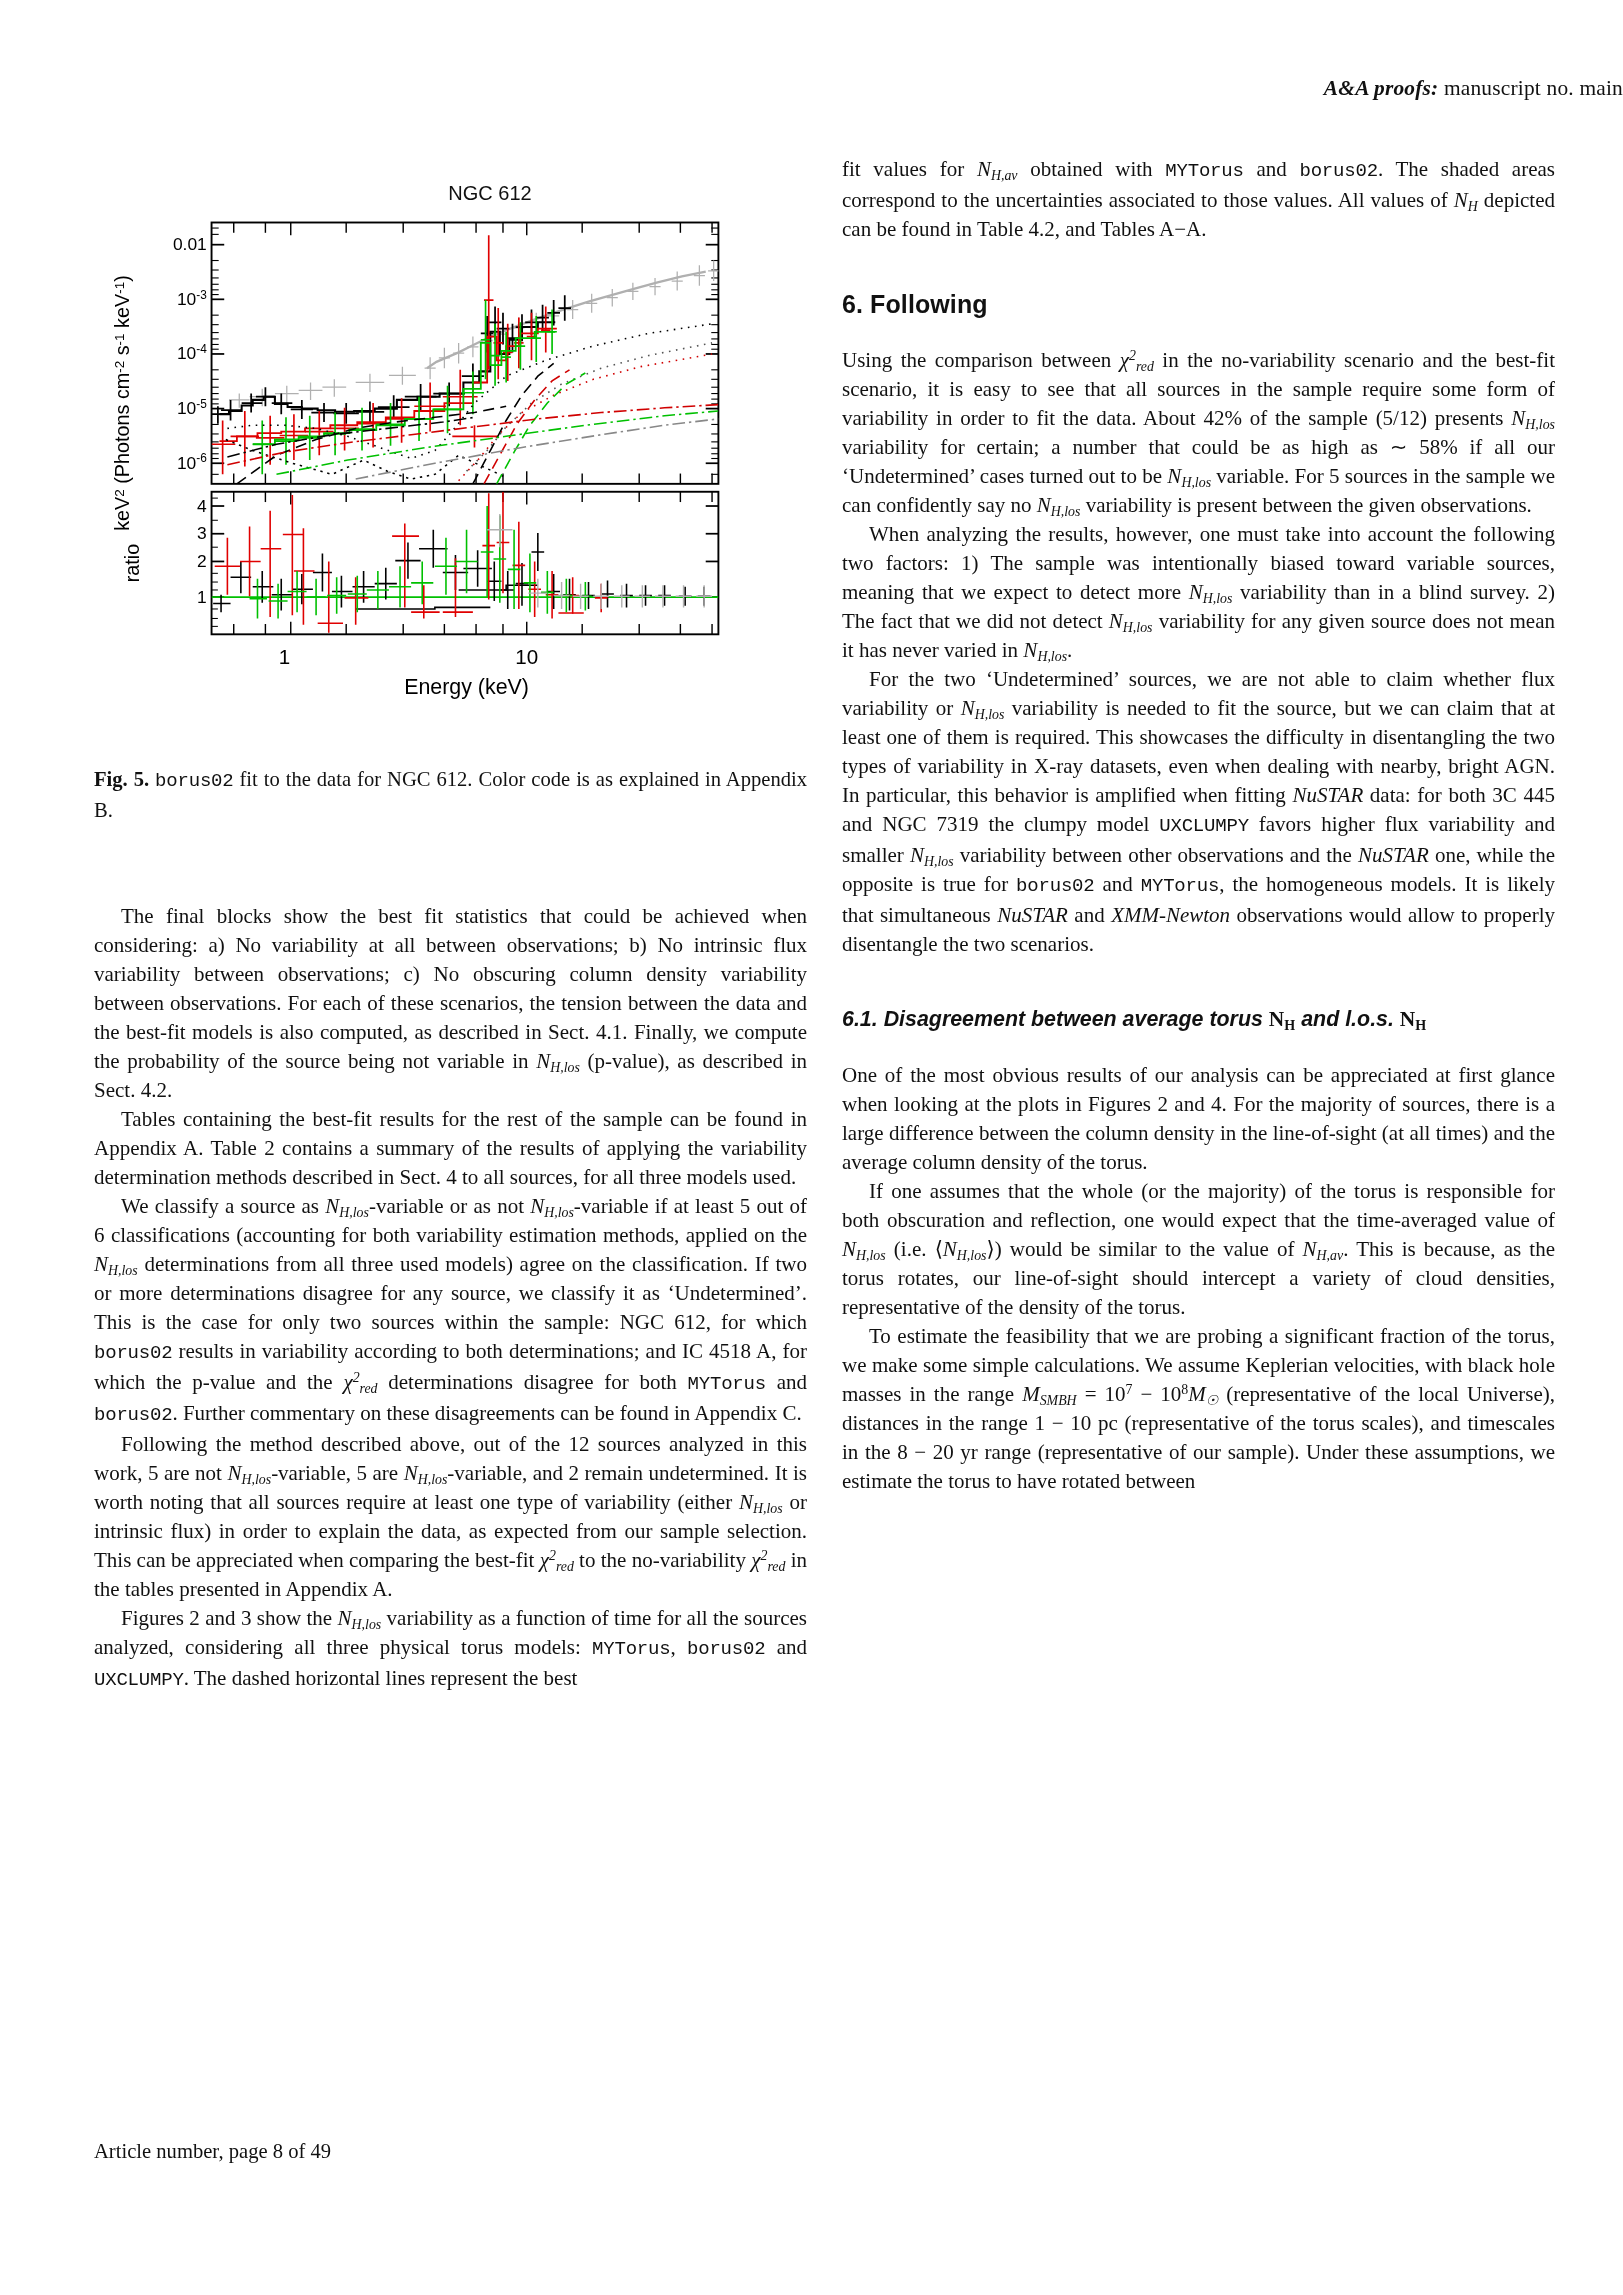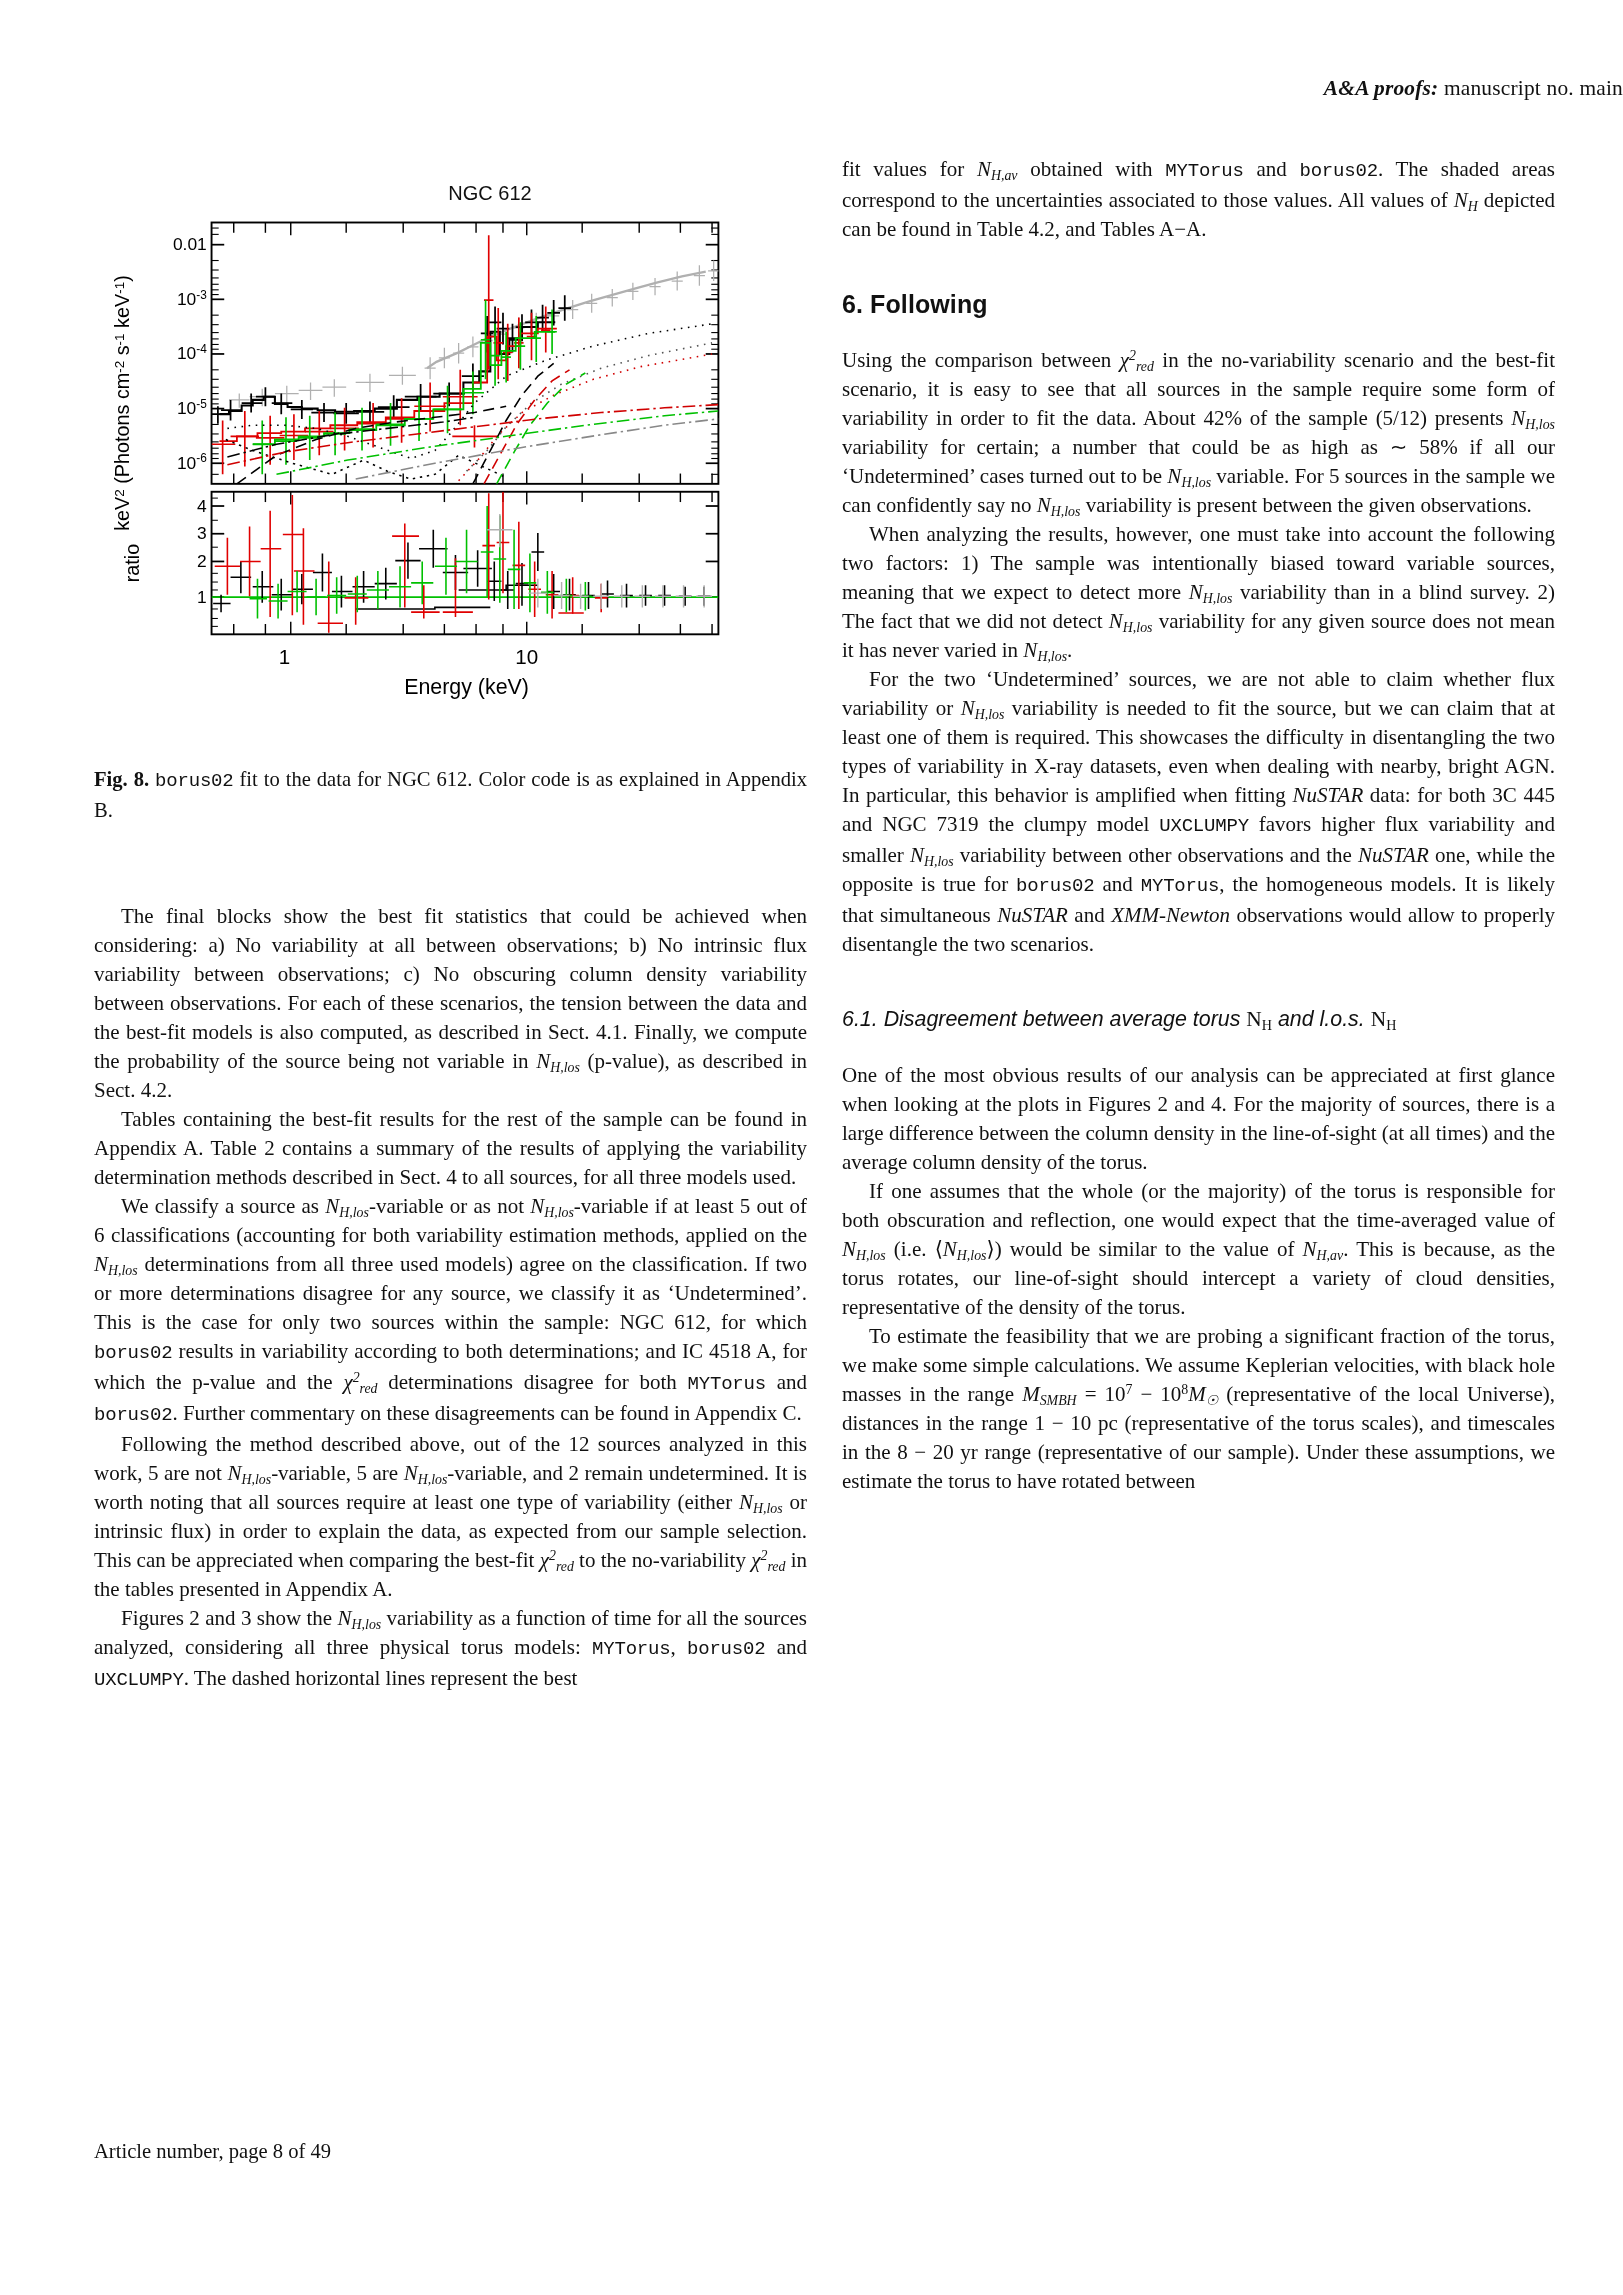--- a/index.html
+++ b/index.html
@@ -37,21 +37,21 @@
   .tt { font-family:"Liberation Mono", monospace; font-size:19px; letter-spacing:-0.2px; }
   .it { font-style:italic; }
 
   h2.sec {
     font-family:"Liberation Sans", sans-serif;
     font-size:25px; font-weight:700; margin:0; text-indent:0;
     letter-spacing:0.1px;
   }
   h3.subsec {
     font-family:"Liberation Sans", sans-serif;
-    font-size:21.4px; font-weight:400; font-style:italic; margin:0; text-indent:0;
+    font-size:21.4px; font-weight:700; font-style:italic; margin:0; text-indent:0;
   }
 
   
   .mvar { font-style:italic; font-family:"Liberation Serif", serif; }
   sub, sup { font-size:0.66em; line-height:0; }
   sub { vertical-align:-0.28em; }
   sup { vertical-align:0.52em; }
   .chi { font-style:italic; }
 
   
@@ -633,21 +633,21 @@
         <text x="470" y="608" font-family="Liberation Sans, sans-serif" font-size="27" fill="#000" text-anchor="middle">Energy (keV)</text>
 
         <text x="44" y="240" font-family="Liberation Sans, sans-serif" font-size="25" fill="#000" text-anchor="middle" transform="rotate(-90 44 240)">keV<tspan font-size="17" dy="-7">2</tspan><tspan dy="7"> (Photons cm</tspan><tspan font-size="17" dy="-7">-2</tspan><tspan dy="7"> s</tspan><tspan font-size="17" dy="-7">-1</tspan><tspan dy="7"> keV</tspan><tspan font-size="17" dy="-7">-1</tspan><tspan dy="7">)</tspan></text>
 
         <text x="56" y="442" font-family="Liberation Sans, sans-serif" font-size="25" fill="#000" text-anchor="middle" transform="rotate(-90 56 442)">ratio</text>
       </svg>
     </div>
   </div>
 
   <div class="caption">
-    <b>Fig. 8.</b>
+    <b>Fig. 5.</b>
     <span class="tt">borus02</span><span> fit to the data for NGC 612. Color code is as explained in Appendix B.</span>
   </div>
 
   <div class="col col-left" style="top:902px;">
 
     <p><span>The final blocks show the best fit statistics that could be achieved when considering: a) No variability at all between observations; b) No intrinsic flux variability between observations; c) No obscuring column density variability between observations. For each of these scenarios, the tension between the data and the best-fit models is also computed, as described in Sect. 4.1. Finally, we compute the probability of the source being not variable in </span><span class="mvar">N<sub>H,los</sub></span><span> (p-value), as described in Sect. 4.2.</span></p>
 
     <p>Tables containing the best-fit results for the rest of the sample can be found in Appendix A. Table 2 contains a summary of the results of applying the variability determination methods described in Sect. 4 to all sources, for all three models used.</p>
 
     <p><span>We classify a source as </span><span class="mvar">N<sub>H,los</sub></span><span>-variable or as not </span><span class="mvar">N<sub>H,los</sub></span><span>-variable if at least 5 out of 6 classifications (accounting for both variability estimation methods, applied on the </span><span class="mvar">N<sub>H,los</sub></span><span> determinations from all three used models) agree on the classification. If two or more determinations disagree for any source, we classify it as ‘Undetermined’. This is the case for only two sources within the sample: NGC 612, for which </span><span class="tt">borus02</span><span> results in variability according to both determinations; and IC 4518 A, for which the p-value and the </span><span class="chi">χ<sup>2</sup><sub>red</sub></span><span> determinations disagree for both </span><span class="tt">MYTorus</span><span> and </span><span class="tt">borus02</span><span>. Further commentary on these disagreements can be found in Appendix C.</span></p>

